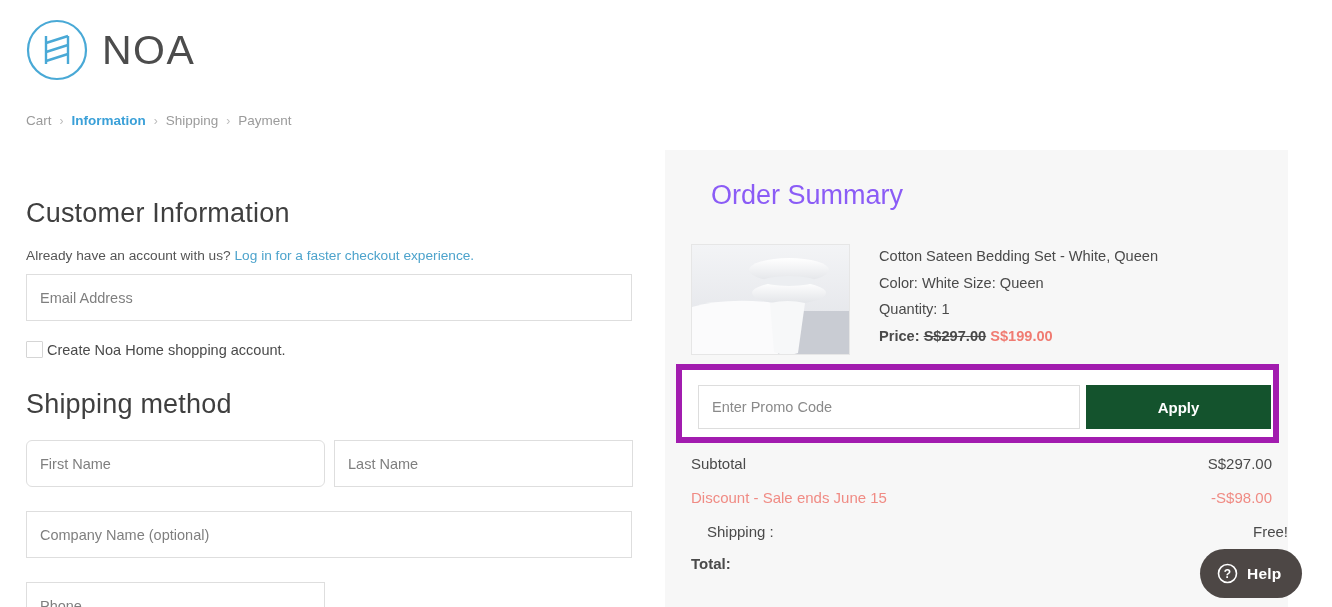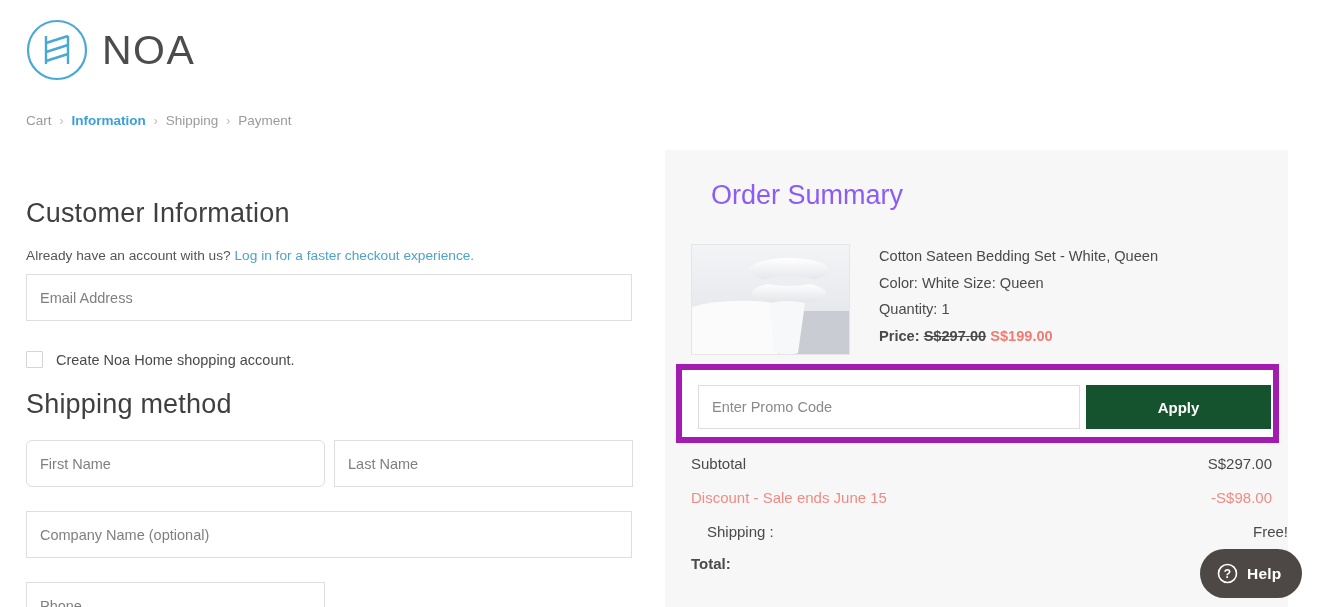--- a/index.html
+++ b/index.html
@@ -105,24 +105,24 @@
   }
   #fld-email   { left: 26px; top: 274px;  width: 606px; }
   #fld-first   { left: 26px; top: 440px;  width: 299px; border-radius: 6px; }
   #fld-last    { left: 334px;top: 440px;  width: 299px; }
   #fld-company { left: 26px; top: 511px;  width: 606px; }
   #fld-phone   { left: 26px; top: 582px;  width: 299px; height: 47px; }
 
   
   .cb-row {
     position: absolute;
-    left: 26px; top: 351px;
-    display: flex;
-    align-items: center;
-    gap: 13px;
+    left: 26px; top: 341px;
+    display: flex;
+    align-items: center;
+    gap: 4px;
   }
   .cb-box {
     width: 17px; height: 17px;
     box-sizing: border-box;
     border: 1px solid #d5d5d5;
     background: #fff;
     border-radius: 1px;
   }
   .cb-label {
     font-size: 14.5px;

